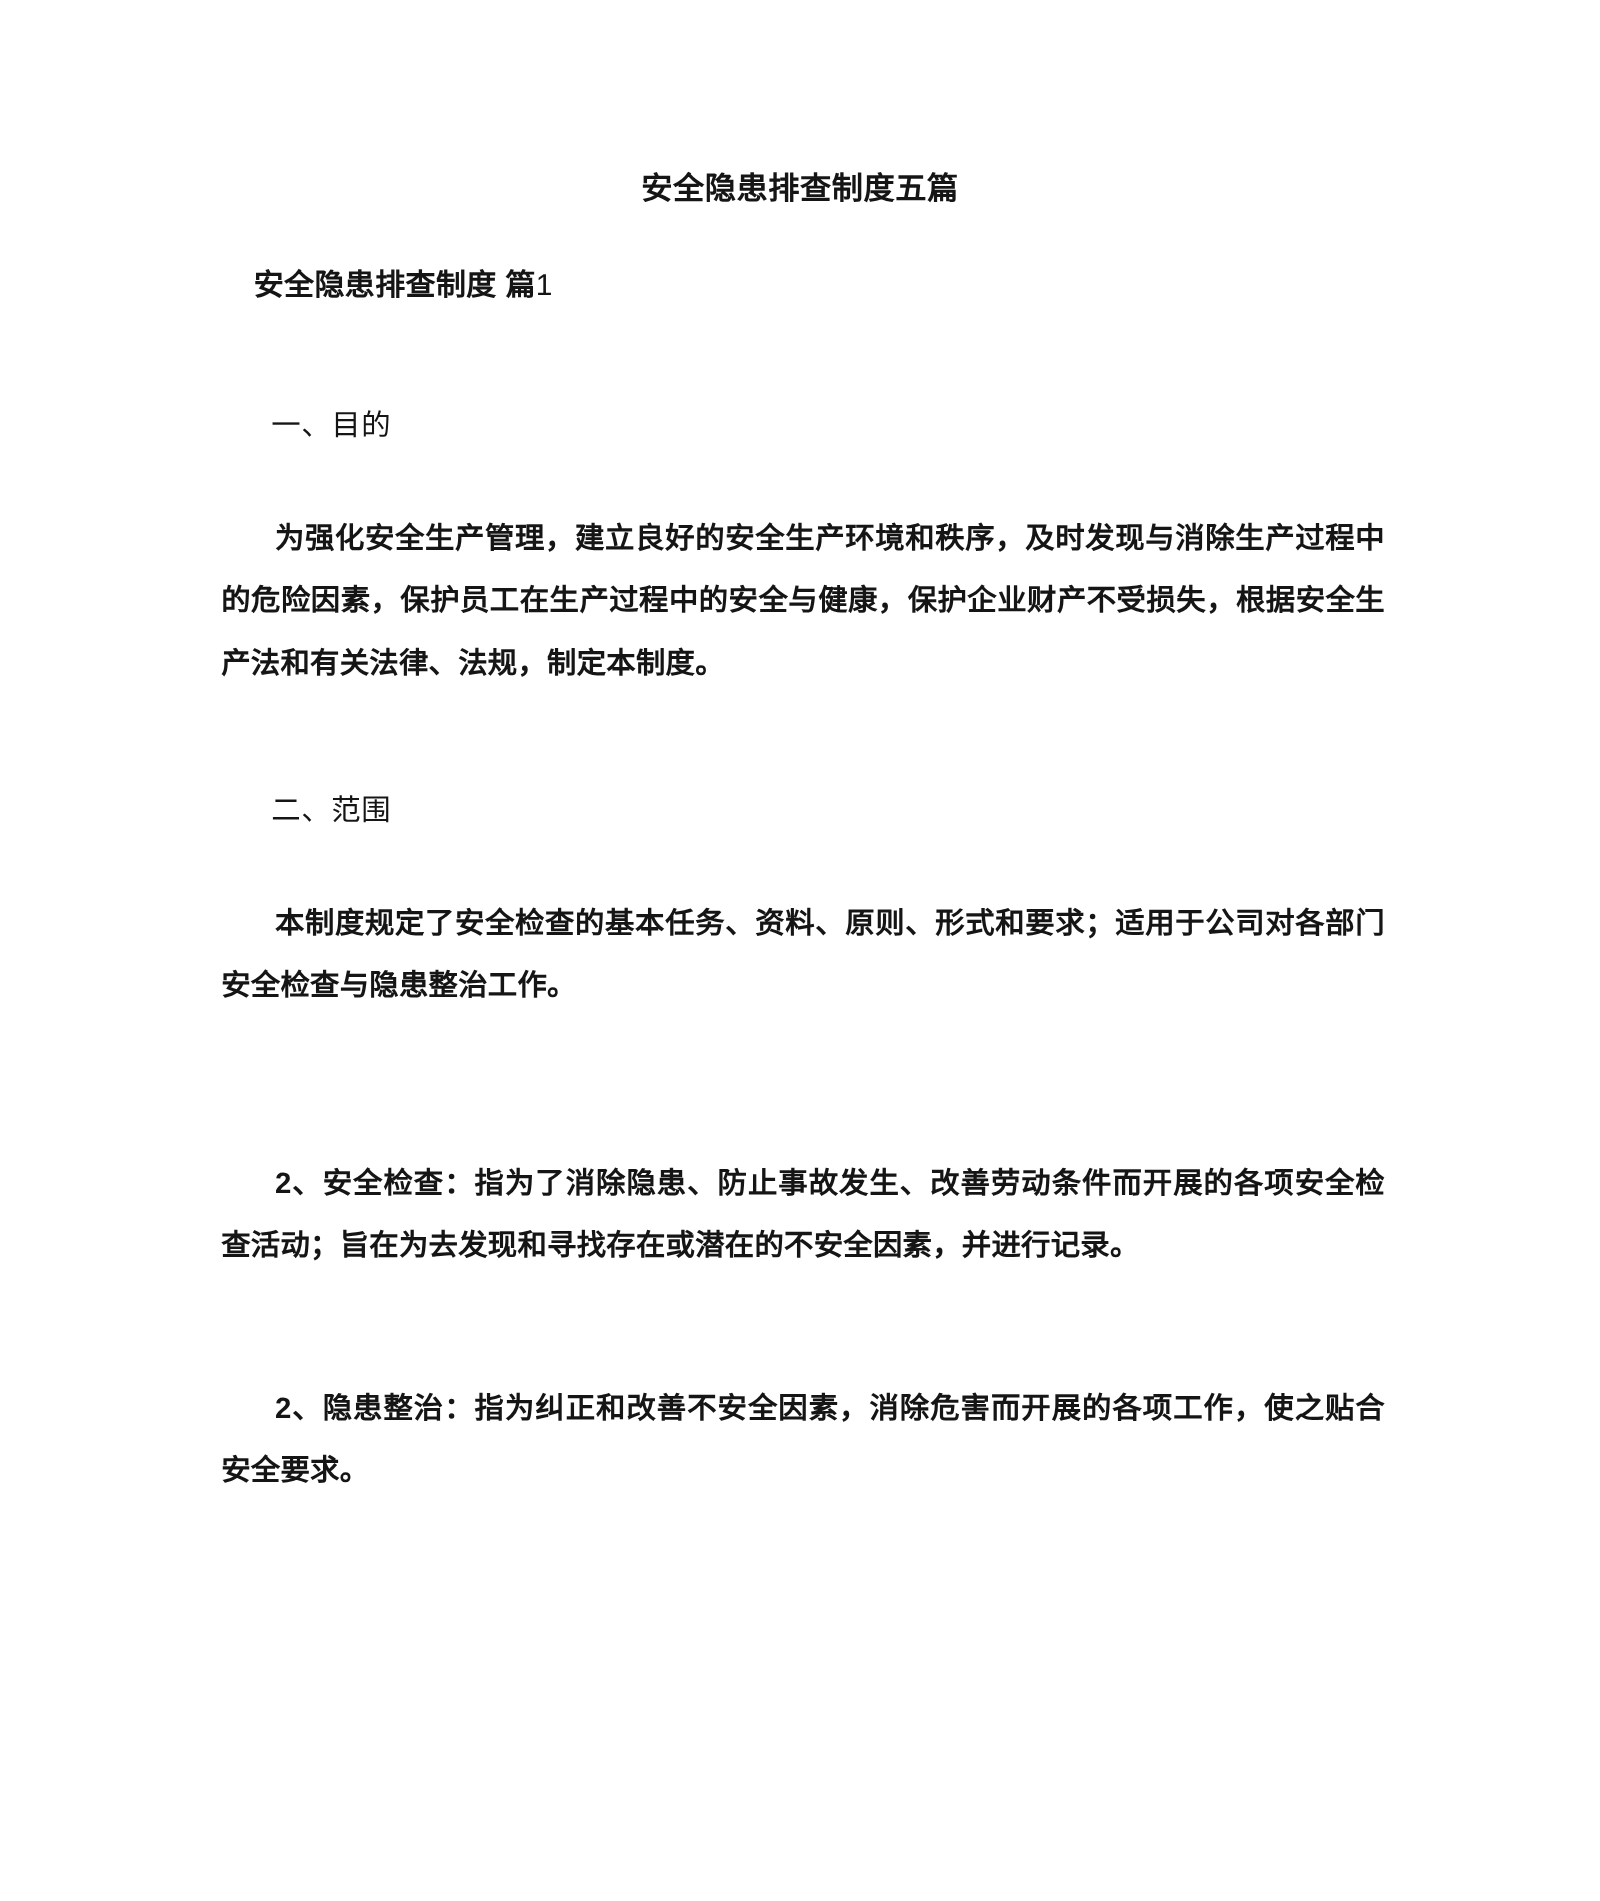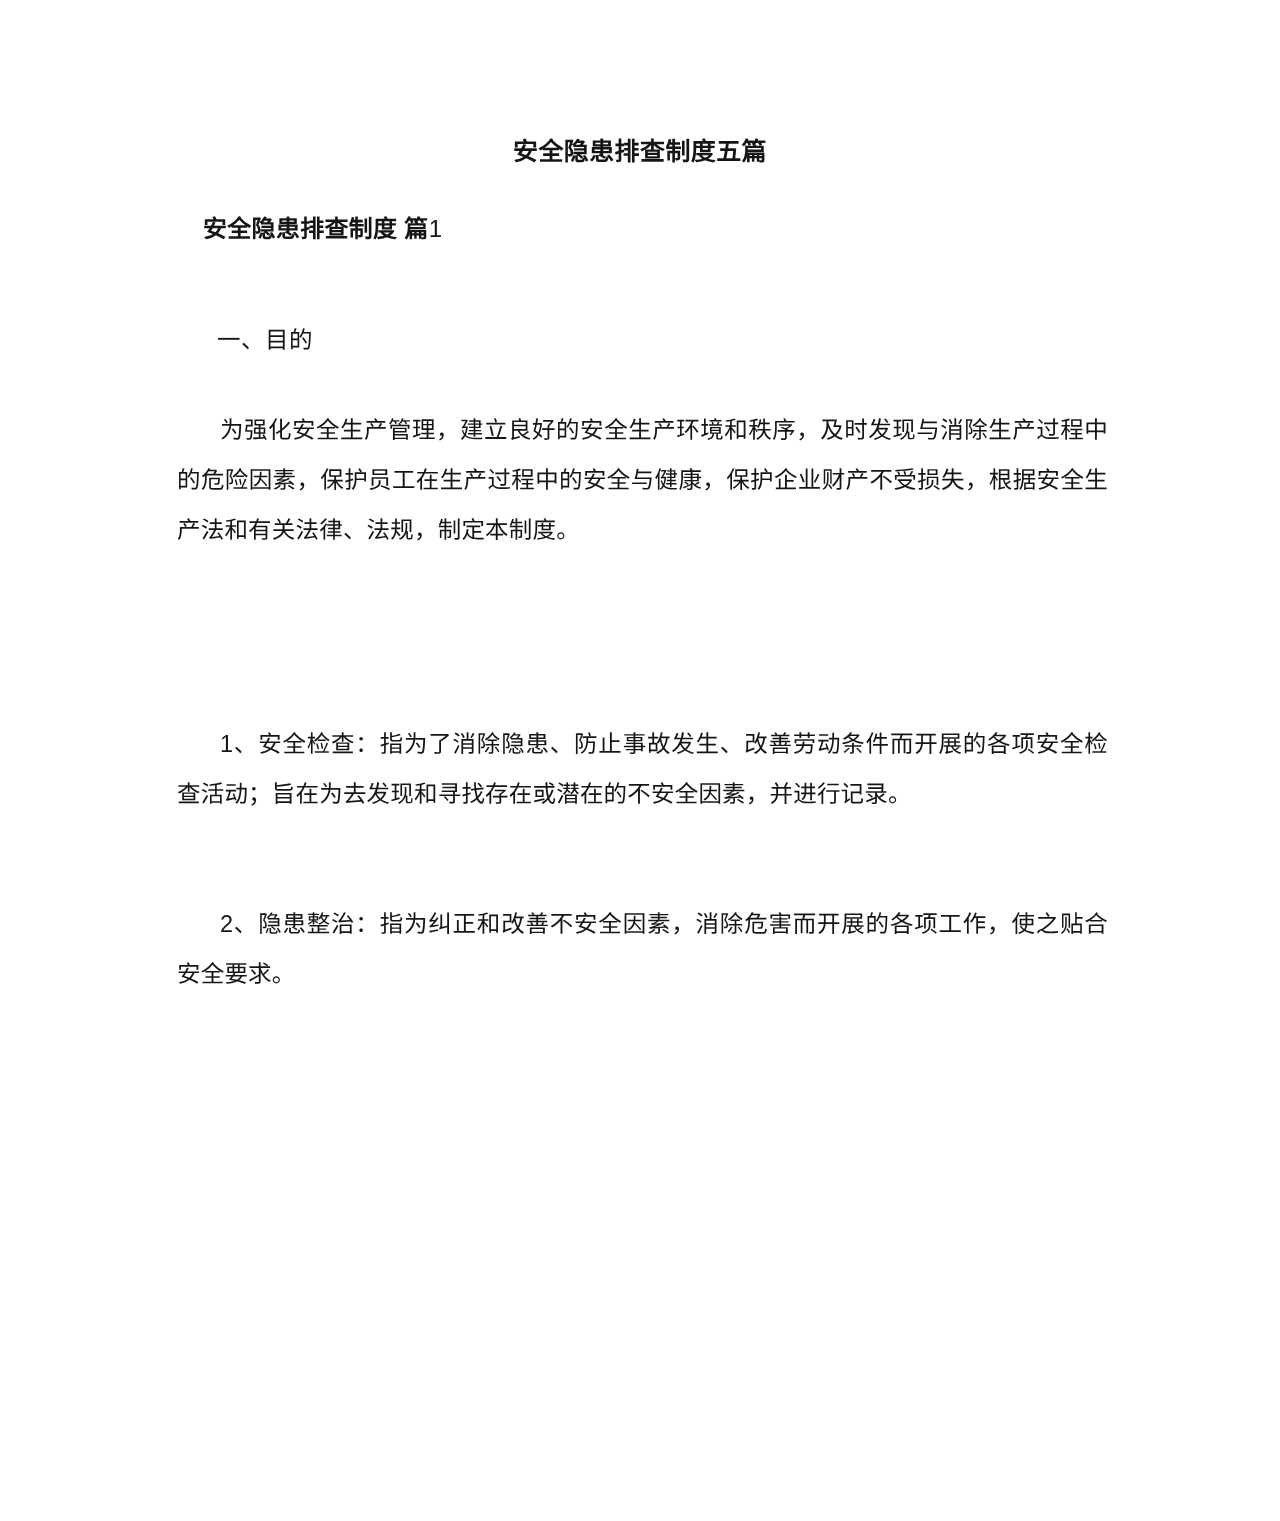--- a/index.html
+++ b/index.html
@@ -70,21 +70,21 @@
     margin: 0;
     padding-left: 40px;
     color: #151515;
     letter-spacing: 0.5px;
   }
 
   
   .para {
     font-size: 23.5px;
     line-height: 50px;
-    font-weight: 400;
+    font-weight: 700;
     margin: 0;
     text-indent: 43px;
     text-align: justify;
     text-justify: inter-ideograph;
     color: #151515;
     letter-spacing: 0.2px;
     word-break: break-all;
   }
 
   
@@ -108,25 +108,30 @@
     <div class="gap-lg blk"></div>
 
     <div class="blk">
       <p class="section-heading">一、目的</p>
       <div class="gap-sm"></div>
       <p class="para">为强化安全生产管理，建立良好的安全生产环境和秩序，及时发现与消除生产过程中的危险因素，保护员工在生产过程中的安全与健康，保护企业财产不受损失，根据安全生产法和有关法律、法规，制定本制度。</p>
     </div>
 
     <div class="gap-md blk"></div>
 
+    <div class="blk">
+      <p class="section-heading">二、范围</p>
+      <div class="gap-sm"></div>
+      <p class="para">本制度规定了安全检查的基本任务、资料、原则、形式和要求；适用于公司对各部门安全检查与隐患整治工作。</p>
+    </div>
 
     <div class="gap-md blk"></div>
 
     <div class="blk">
       <div class="gap-sm"></div>
-      <p class="para">1、安全检查：指为了消除隐患、防止事故发生、改善劳动条件而开展的各项安全检查活动；旨在为去发现和寻找存在或潜在的不安全因素，并进行记录。</p>
+      <p class="para">2、安全检查：指为了消除隐患、防止事故发生、改善劳动条件而开展的各项安全检查活动；旨在为去发现和寻找存在或潜在的不安全因素，并进行记录。</p>
       <div class="gap-sm"></div>
       <div class="gap-sm"></div>
       <p class="para">2、隐患整治：指为纠正和改善不安全因素，消除危害而开展的各项工作，使之贴合安全要求。</p>
     </div>
 
   </div>
 </div>
 
 </body></html>

